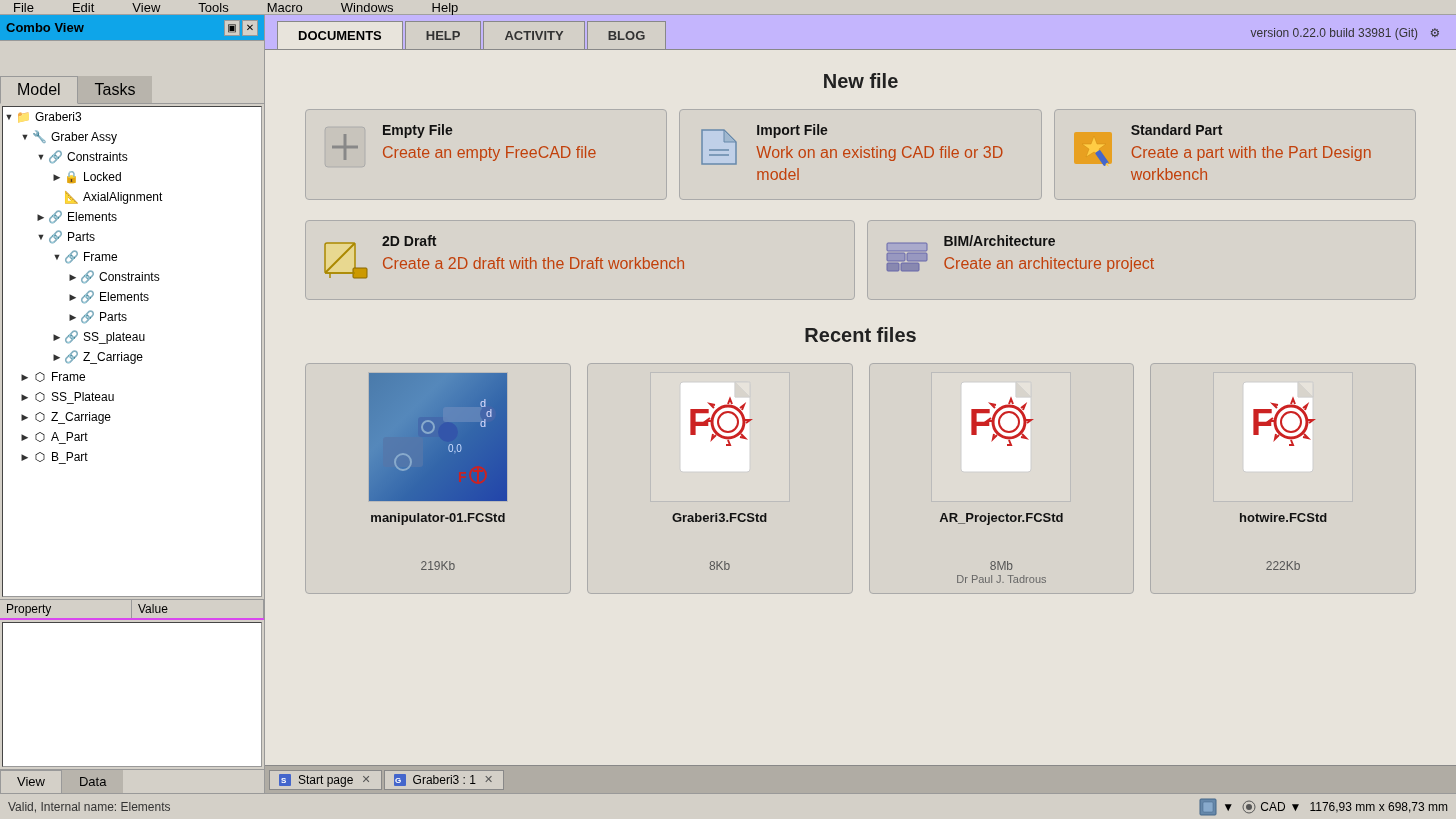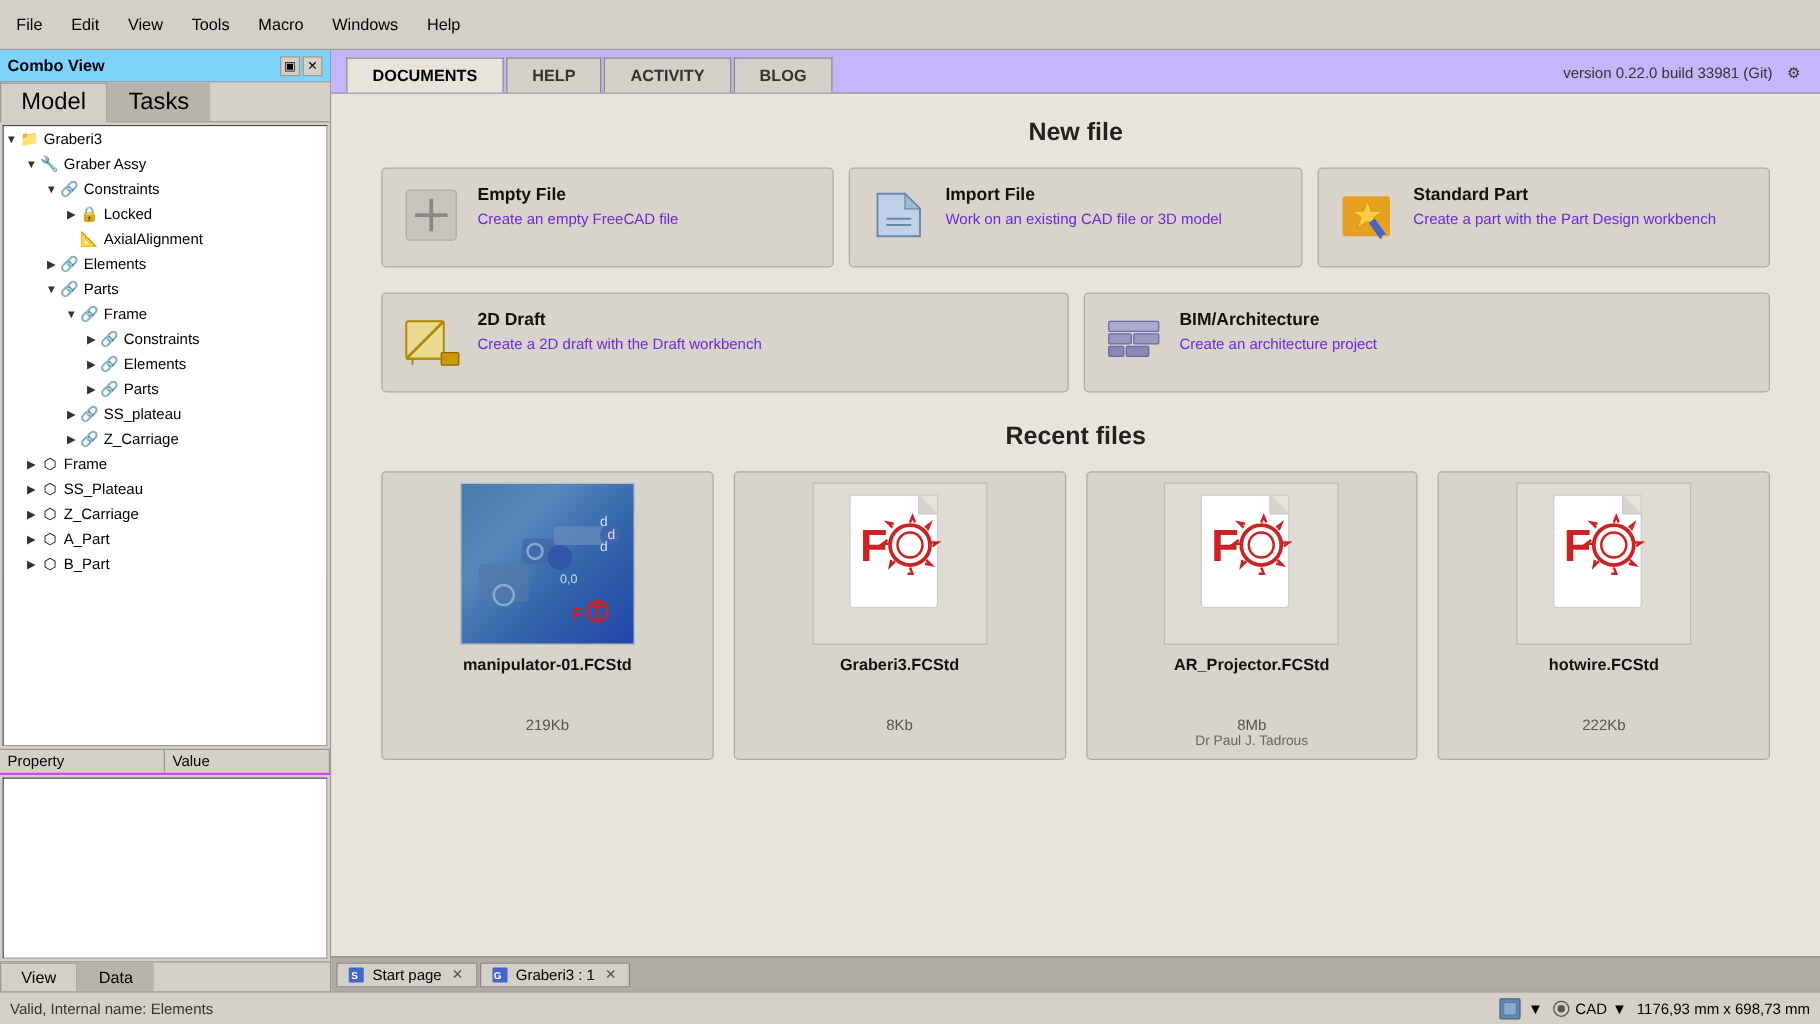--- a/index.html
+++ b/index.html
@@ -1,34 +1,34 @@
 <!DOCTYPE html>
 <html><head>
   <meta charset="utf-8">
   <style>
     * { box-sizing: border-box; margin: 0; padding: 0; }
     body { font-family: 'Segoe UI', Arial, sans-serif; font-size: 13px; background: #d4d0c8; overflow: hidden; width: 1456px; height: 819px; display: flex; flex-direction: column; }
 
     
-    #menubar { background: #d4d0c8; border-bottom: 1px solid #a0a0a0; display: flex; align-items: center; padding: 2px 4px; gap: 5px; height: 40px; }
+    #menubar { background: #d4d0c8; border-bottom: 1px solid #a0a0a0; display: flex; align-items: center; padding: 2px 4px; gap: 20px; height: 15px; }
     .menu-item { padding: 2px 8px; cursor: pointer; font-size: 13px; border: 1px solid transparent; }
 
     
     #main-layout { display: flex; flex: 1; overflow: hidden; }
 
     
     #left-panel { width: 265px; display: flex; flex-direction: column; background: #d4d0c8; border-right: 1px solid #999; }
-    #combo-view-header { background: #7dd3fc; border-bottom: 1px solid #999; display: flex; align-items: center; justify-content: space-between; padding: 3px 6px; height: 26px; }
+    #combo-view-header { background: #0ea5e9; border-bottom: 1px solid #999; display: flex; align-items: center; justify-content: space-between; padding: 3px 6px; height: 26px; }
     #combo-view-title { font-size: 13px; font-weight: bold; }
     #combo-view-buttons { display: flex; gap: 2px; }
     .combo-btn { width: 16px; height: 16px; background: #d4d0c8; border: 1px solid #999; font-size: 10px; cursor: pointer; display: flex; align-items: center; justify-content: center; }
 
     
     #panel-tabs { display: flex; border-bottom: 1px solid #999; background: #d4d0c8; }
-    .panel-tab { padding: 4px 16px; cursor: pointer; font-size: 19px; border: 1px solid transparent; border-bottom: none; }
+    .panel-tab { padding: 4px 16px; cursor: pointer; font-size: 16px; border: 1px solid transparent; border-bottom: none; margin-top: 35px; }
     .panel-tab.active { background: #d4d0c8; border: 1px solid #999; border-bottom: 1px solid #d4d0c8; margin-bottom: -1px; }
     .panel-tab:not(.active) { background: #b8b4ac; }
 
     
     #tree-container { flex: 1; overflow-y: auto; overflow-x: auto; background: white; border: 1px inset #999; margin: 2px; }
     .tree-scroll { background: white; }
     .tree-item { display: flex; align-items: center; padding: 1px 0; cursor: pointer; white-space: nowrap; font-size: 12px; }
     .tree-arrow { width: 12px; display: inline-flex; align-items: center; justify-content: center; cursor: pointer; font-size: 9px; color: #333; flex-shrink: 0; }
     .tree-icon { width: 18px; height: 18px; margin-right: 2px; flex-shrink: 0; display: inline-flex; align-items: center; justify-content: center; font-size: 12px; }
     .tree-label { font-size: 12px; }
@@ -63,21 +63,21 @@
     .section-title { font-size: 20px; font-weight: bold; text-align: center; margin-bottom: 16px; color: #222; }
 
     
     .cards-grid { display: grid; grid-template-columns: 1fr 1fr 1fr; gap: 12px; margin-bottom: 20px; }
     .cards-grid-2 { display: grid; grid-template-columns: 1fr 1fr; gap: 12px; margin-bottom: 24px; }
 
     .file-card { background: #d8d4cc; border: 1px solid #aaa; border-radius: 4px; padding: 12px 14px; display: flex; align-items: flex-start; gap: 12px; cursor: pointer; min-height: 80px; }
     .card-icon { width: 50px; height: 50px; flex-shrink: 0; display: flex; align-items: center; justify-content: center; }
     .card-text-area { flex: 1; }
     .card-title { font-size: 14px; font-weight: bold; color: #111; margin-bottom: 4px; }
-    .card-desc { font-size: 12px; color: #6d28d9; line-height: 1.4; }
+    .card-desc { font-size: 16px; color: #c2410c; line-height: 1.4; }
 
     
     .recent-grid { display: grid; grid-template-columns: repeat(4, 1fr); gap: 16px; }
     .recent-card { background: #d8d4cc; border: 1px solid #aaa; border-radius: 4px; padding: 8px; cursor: pointer; display: flex; flex-direction: column; align-items: center; }
     .recent-thumb { width: 140px; height: 130px; background: #e0dcd4; border: 1px solid #bbb; display: flex; align-items: center; justify-content: center; overflow: hidden; margin-bottom: 8px; }
     .recent-filename { font-size: 13px; font-weight: bold; color: #111; text-align: center; margin-bottom: 2px; }
     .recent-size { font-size: 12px; color: #555; text-align: center; margin-top: 32px; }
     .recent-author { font-size: 11px; color: #666; text-align: center; }
 
     

